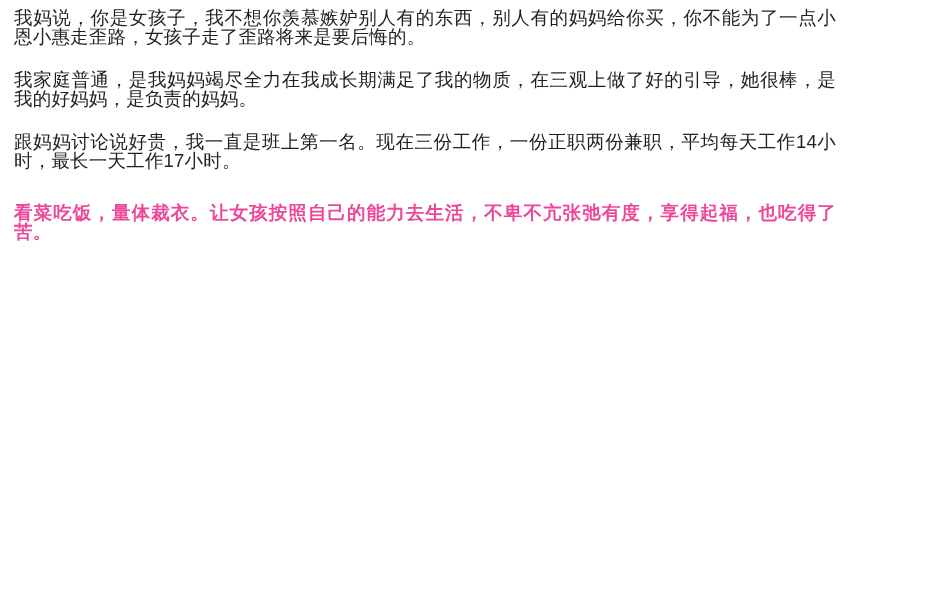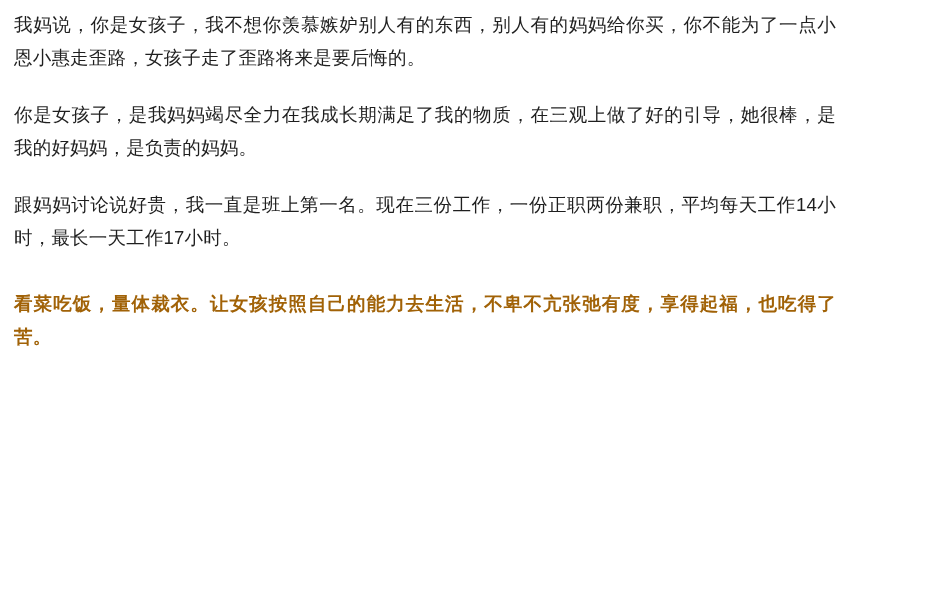--- a/index.html
+++ b/index.html
@@ -14,33 +14,33 @@
     color: #1a1a1a;
     overflow: hidden;
   }
   .article {
     box-sizing: border-box;
     width: 926px;
     padding: 8px 90px 0 14px;
   }
   .para {
     font-size: 18.5px;
-    line-height: 33px;
+    line-height: 19px;
     margin: 0 0 24px 0;
     letter-spacing: 0.2px;
     text-align: justify;
     color: #1f1f1f;
   }
   .para.bold {
     font-weight: bold;
-    color: #a16207;
+    color: #ec4899;
     margin-top: 33px;
   }
 </style>
 </head>
 <body>
 
 <div class="article">
   <p class="para">我妈说，你是女孩子，我不想你羡慕嫉妒别人有的东西，别人有的妈妈给你买，你不能为了一点小恩小惠走歪路，女孩子走了歪路将来是要后悔的。</p>
-  <p class="para">你是女孩子，是我妈妈竭尽全力在我成长期满足了我的物质，在三观上做了好的引导，她很棒，是我的好妈妈，是负责的妈妈。</p>
+  <p class="para">我家庭普通，是我妈妈竭尽全力在我成长期满足了我的物质，在三观上做了好的引导，她很棒，是我的好妈妈，是负责的妈妈。</p>
   <p class="para">跟妈妈讨论说好贵，我一直是班上第一名。现在三份工作，一份正职两份兼职，平均每天工作14小时，最长一天工作17小时。</p>
   <p class="para bold">看菜吃饭，量体裁衣。让女孩按照自己的能力去生活，不卑不亢张弛有度，享得起福，也吃得了苦。</p>
 </div>
 
 </body></html>

